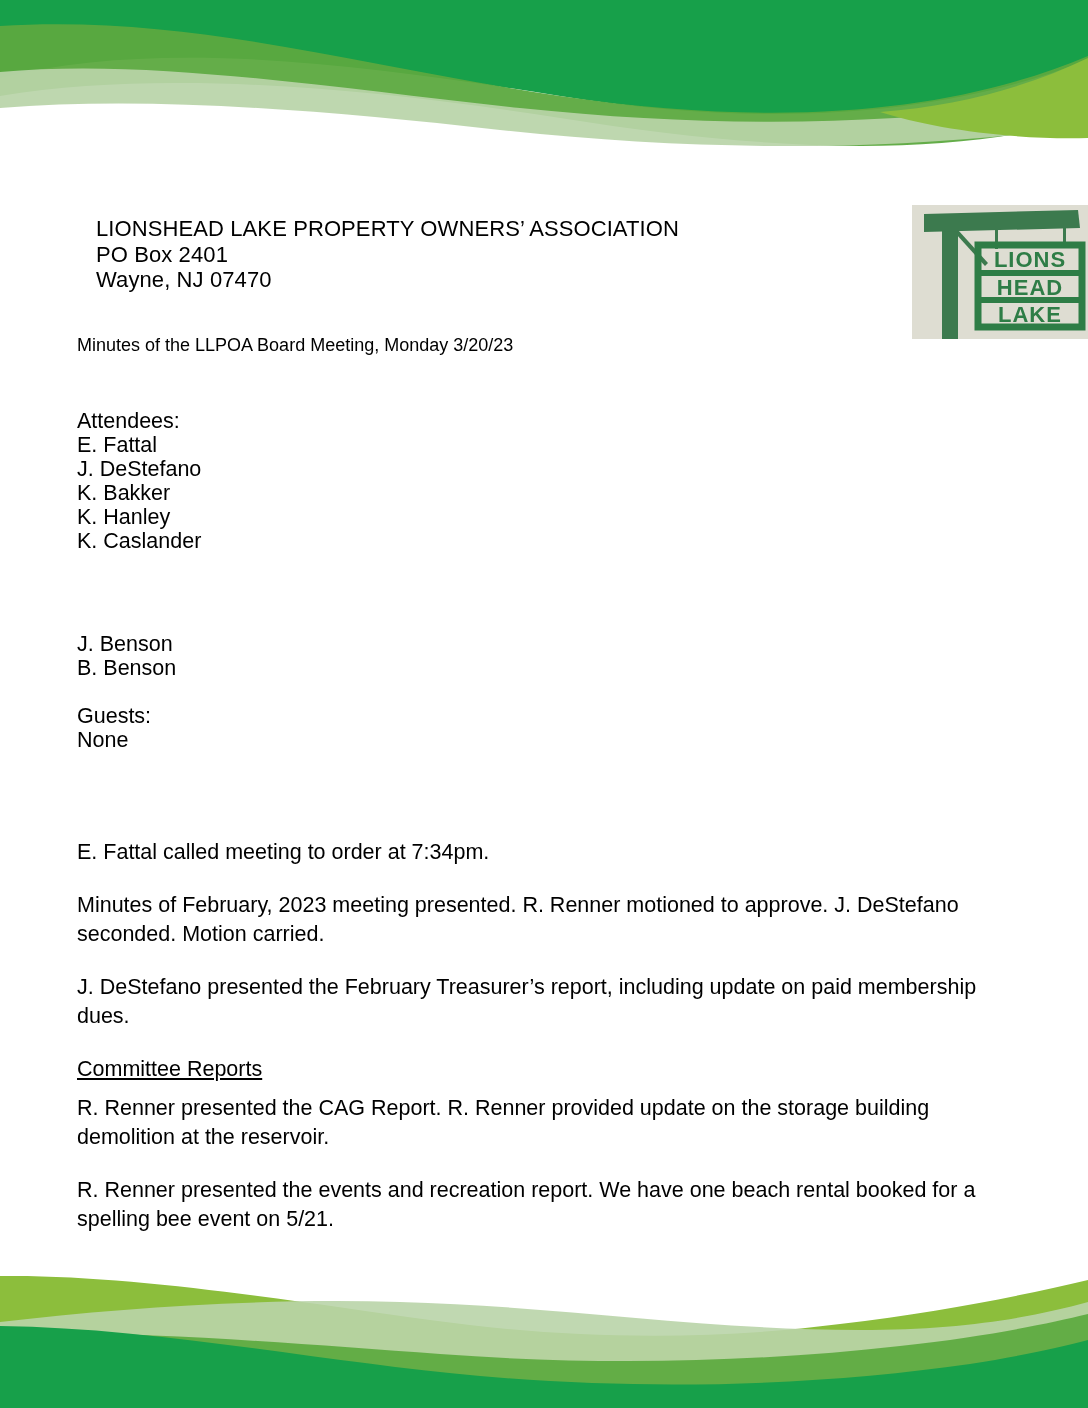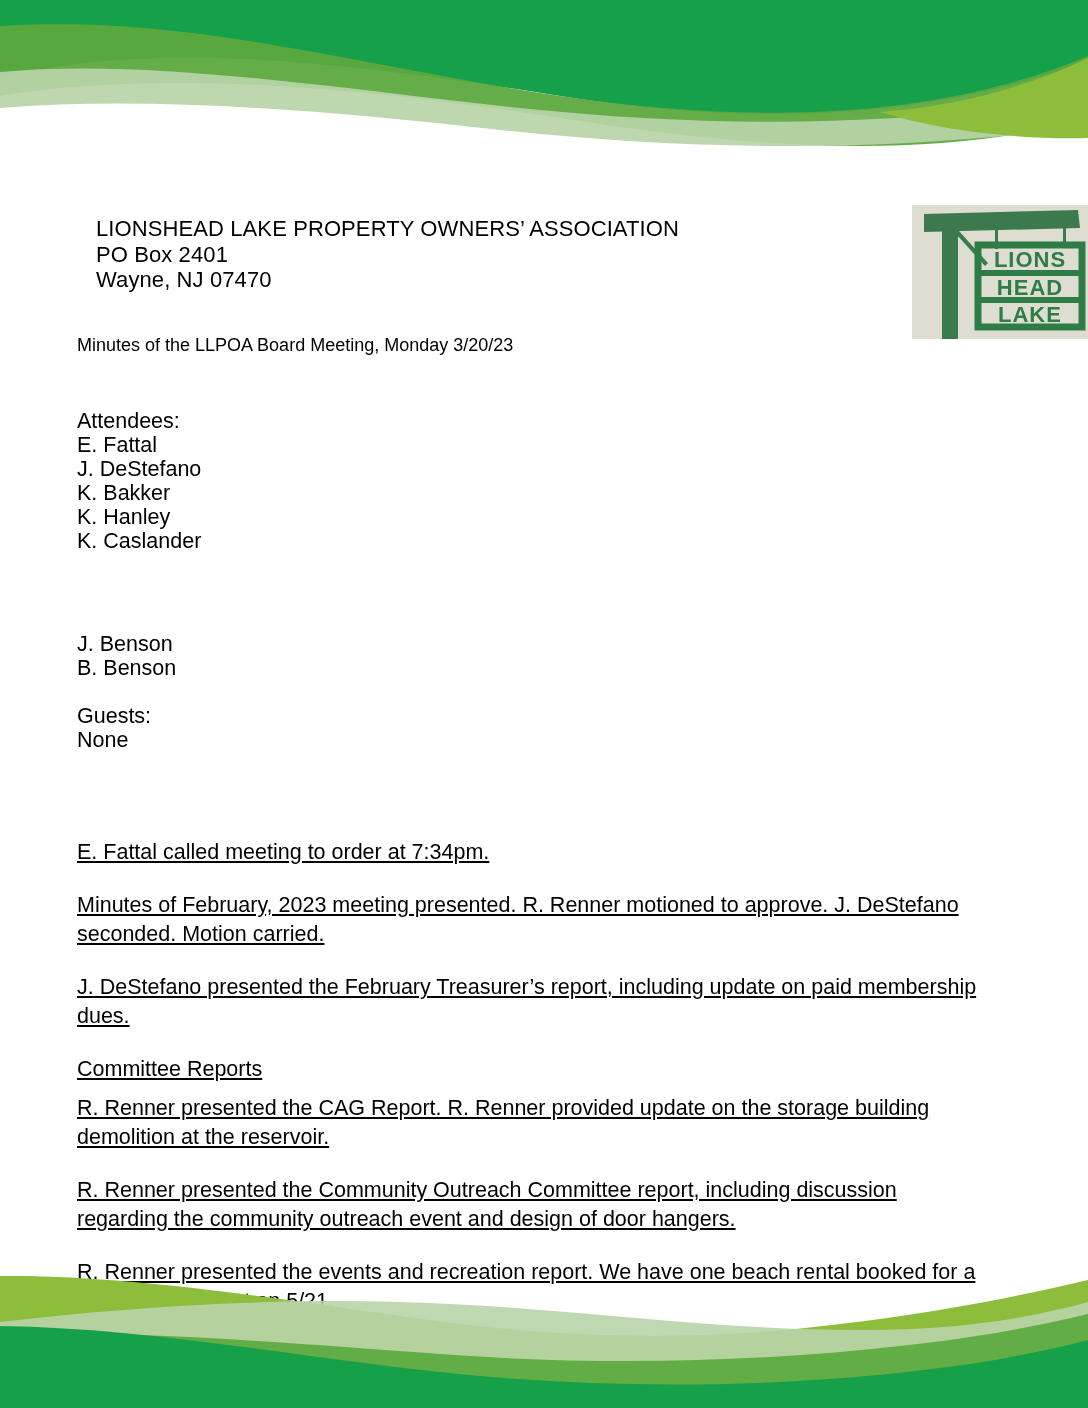--- a/index.html
+++ b/index.html
@@ -90,21 +90,20 @@
     position: absolute;
     left: 77px;
     top: 838px;
     width: 915px;
   }
   #content p {
     margin: 0 0 24px 0;
     font-size: 21.5px;
     line-height: 29px;
     text-align: left;
-    text-decoration: underline;
   }
   #content p.section-heading {
     text-decoration: underline;
     margin-bottom: 10px;
     margin-top: 4px;
   }
 </style>
 </head>
 <body>
 
@@ -173,21 +172,20 @@
     <div class="roster-line">Guests:</div>
     <div class="roster-line">None</div>
   </div>
 
   <div id="content">
     <p>E. Fattal called meeting to order at 7:34pm.</p>
     <p>Minutes of February, 2023 meeting presented.  R. Renner motioned to approve.  J. DeStefano seconded.  Motion carried.</p>
     <p>J. DeStefano presented the February Treasurer’s report, including update on paid membership dues.</p>
     <p class="section-heading">Committee Reports</p>
     <p>R. Renner presented the CAG Report.  R. Renner provided update on the storage building demolition at the reservoir.</p>
-    <p>R. Renner presented the Community Outreach Committee report, including discussion regarding the community outreach event and design of door hangers.</p>
     <p>R. Renner presented the events and recreation report.  We have one beach rental booked for a spelling bee event on 5/21.</p>
   </div>
 
 </div>
 
 <div class="wave-band" id="bottom-wave">
   <svg viewBox="0 0 1088 150" preserveAspectRatio="none">
 
     <path fill="#8CBE3C" d="M0,18 C130,16 300,44 430,62 C560,80 700,84 840,66 C940,54 1020,38 1088,22 L1088,150 L0,150 Z"></path>
 

